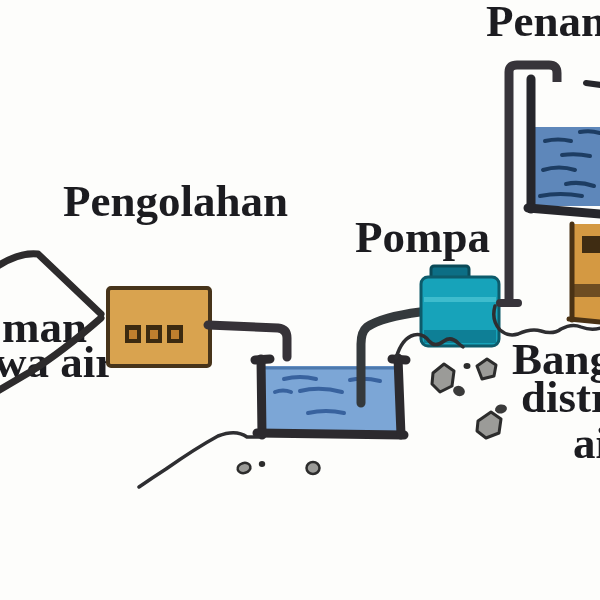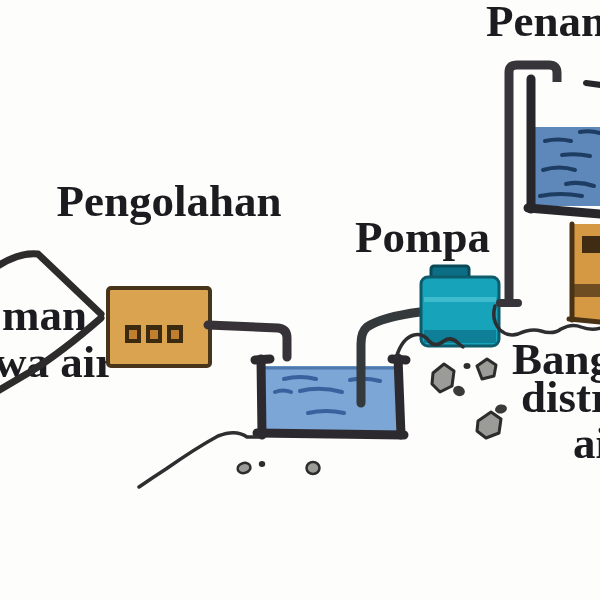--- a/index.html
+++ b/index.html
@@ -5,33 +5,33 @@
   html,body{margin:0;padding:0;background:#fff;}
   #canvas{
     position:relative;width:600px;height:600px;overflow:hidden;
     background:#fdfdfb;
     font-family:"Liberation Serif", serif;
   }
   .lbl{
     position:absolute;color:#1c1c20;font-weight:700;font-size:45px;
     line-height:1.06;white-space:nowrap;
   }
-  .lbl.center{text-align:center;}
+  .lbl.center{text-align:right;}
   svg.layer{position:absolute;left:0;top:0;pointer-events:none;}
 </style>
 </head>
 <body>
 
 <div id="canvas">
 
   <div class="lbl center" style="left:50px;top:178px;width:238px;">
     <div>Pengolahan</div>
   </div>
 
-  <div class="lbl" style="left:2px;top:292px;">man</div>
+  <div class="lbl" style="left:2px;top:304px;">man</div>
   <div class="lbl" style="left:-6px;top:339px;">wa air</div>
 
   <div class="lbl" style="left:355px;top:214px;">Pompa</div>
 
   <div class="lbl" style="left:486px;top:-2px;">Penam</div>
 
   <div class="lbl" style="left:512px;top:336px;">Bang</div>
   <div class="lbl" style="left:521px;top:374px;">distr</div>
   <div class="lbl" style="left:573px;top:420px;">ai</div>
 

